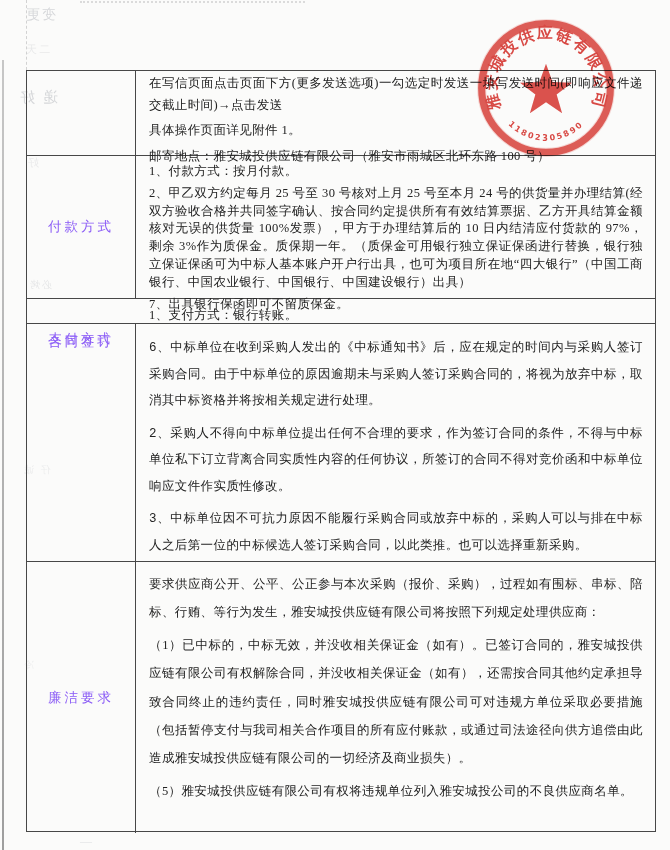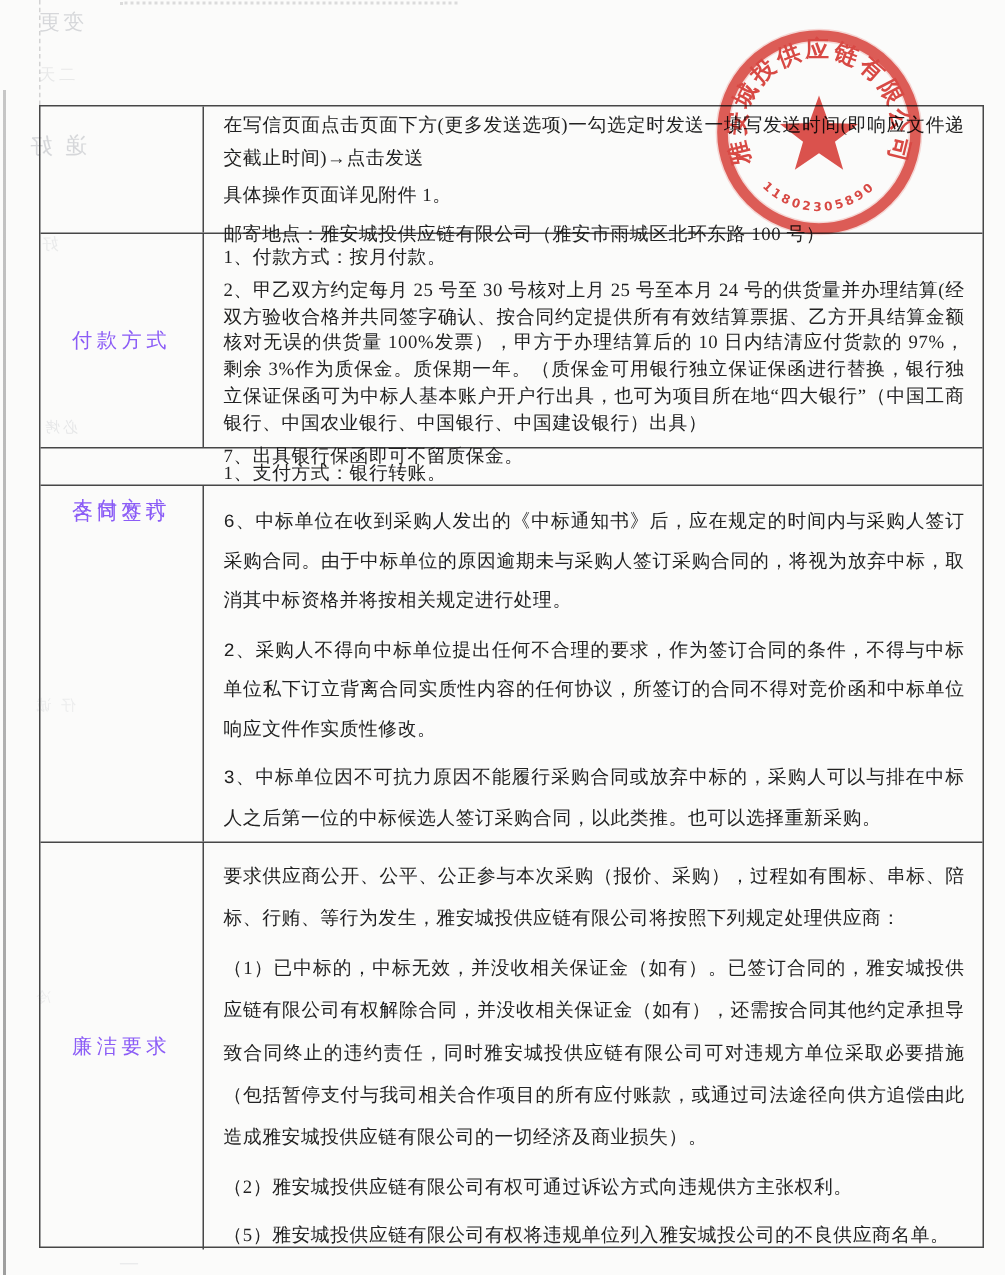--- a/index.html
+++ b/index.html
@@ -113,21 +113,20 @@
         <p>2、采购人不得向中标单位提出任何不合理的要求，作为签订合同的条件，不得与中标单位私下订立背离合同实质性内容的任何协议，所签订的合同不得对竞价函和中标单位响应文件作实质性修改。</p>
         <p>3、中标单位因不可抗力原因不能履行采购合同或放弃中标的，采购人可以与排在中标人之后第一位的中标候选人签订采购合同，以此类推。也可以选择重新采购。</p>
       </div>
     </div>
 
     <div class="row r4">
       <div class="label-cell">廉洁要求</div>
       <div class="content-cell">
         <p>要求供应商公开、公平、公正参与本次采购（报价、采购），过程如有围标、串标、陪标、行贿、等行为发生，雅安城投供应链有限公司将按照下列规定处理供应商：</p>
         <p>（1）已中标的，中标无效，并没收相关保证金（如有）。已签订合同的，雅安城投供应链有限公司有权解除合同，并没收相关保证金（如有），还需按合同其他约定承担导致合同终止的违约责任，同时雅安城投供应链有限公司可对违规方单位采取必要措施（包括暂停支付与我司相关合作项目的所有应付账款，或通过司法途径向供方追偿由此造成雅安城投供应链有限公司的一切经济及商业损失）。</p>
-        <p>（2）雅安城投供应链有限公司有权可通过诉讼方式向违规供方主张权利。</p>
         <p>（5）雅安城投供应链有限公司有权将违规单位列入雅安城投公司的不良供应商名单。</p>
       </div>
     </div>
 
   </div>
 
   <svg class="stamp" viewBox="0 0 150 150" xmlns="http://www.w3.org/2000/svg">
     <g fill="none">
       <circle cx="75" cy="75" r="63.5" stroke="#d93a35" stroke-width="7" opacity=".93"></circle>
       <circle cx="75" cy="75" r="63.5" stroke="#e4625c" stroke-width="9" opacity=".25"></circle>

